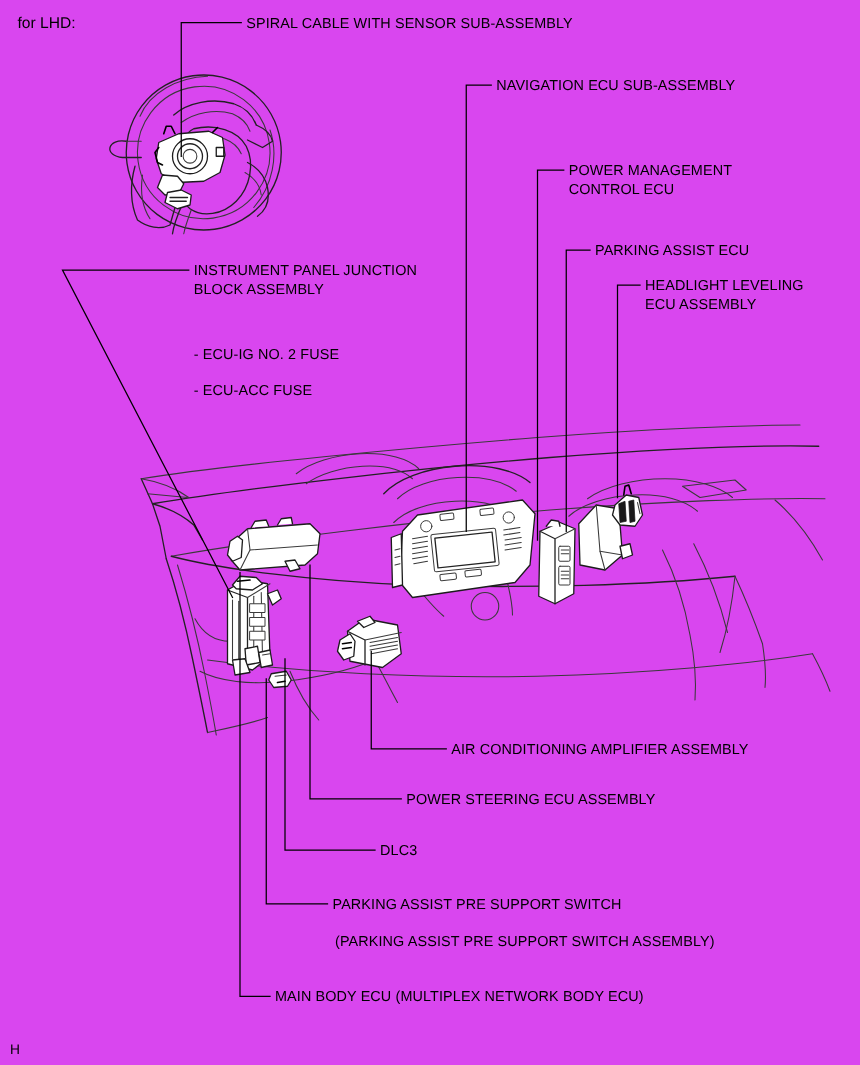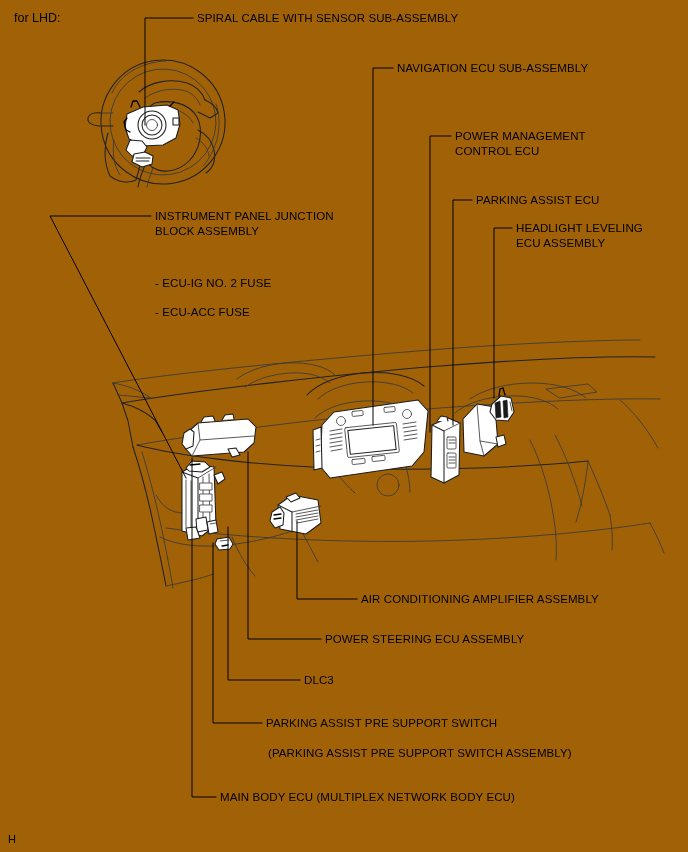--- a/index.html
+++ b/index.html
@@ -9,21 +9,21 @@
   }
   body {
     font-family: "Liberation Sans", sans-serif;
     color: #000000;
   }
   #page {
     position: relative;
     width: 688px;
     height: 852px;
     overflow: hidden;
-    background: #a16207;
+    background: #d946ef;
   }
   #diagram {
     position: absolute;
     left: 0;
     top: 0;
     width: 688px;
     height: 852px;
   }
   .lbl {
     font-size: 11.5px;

